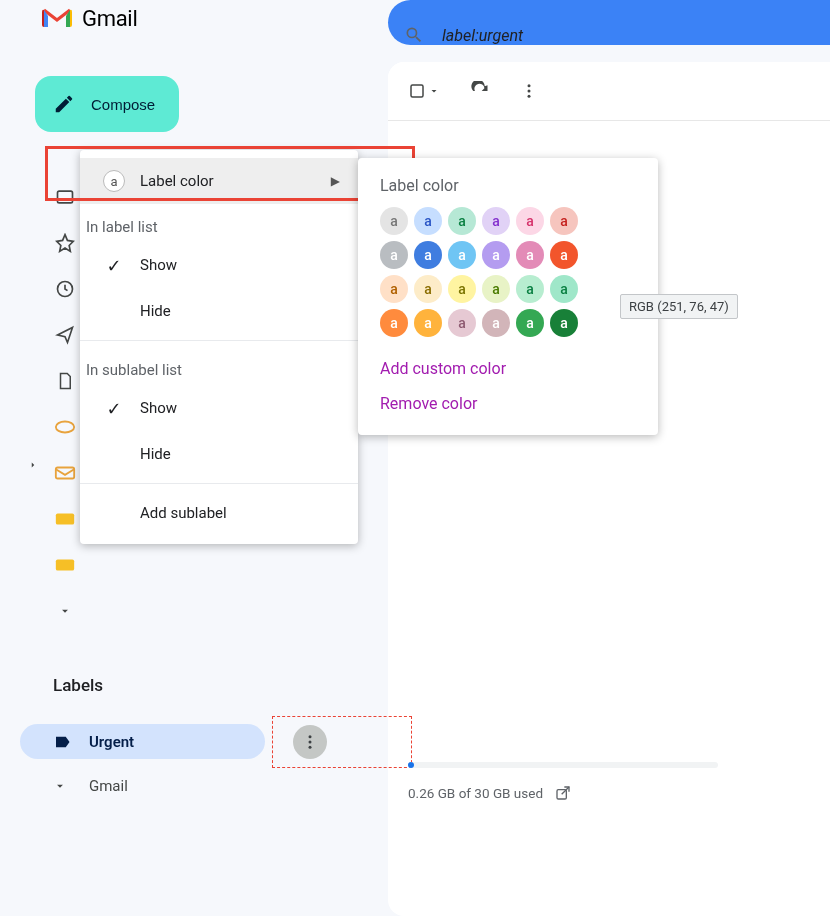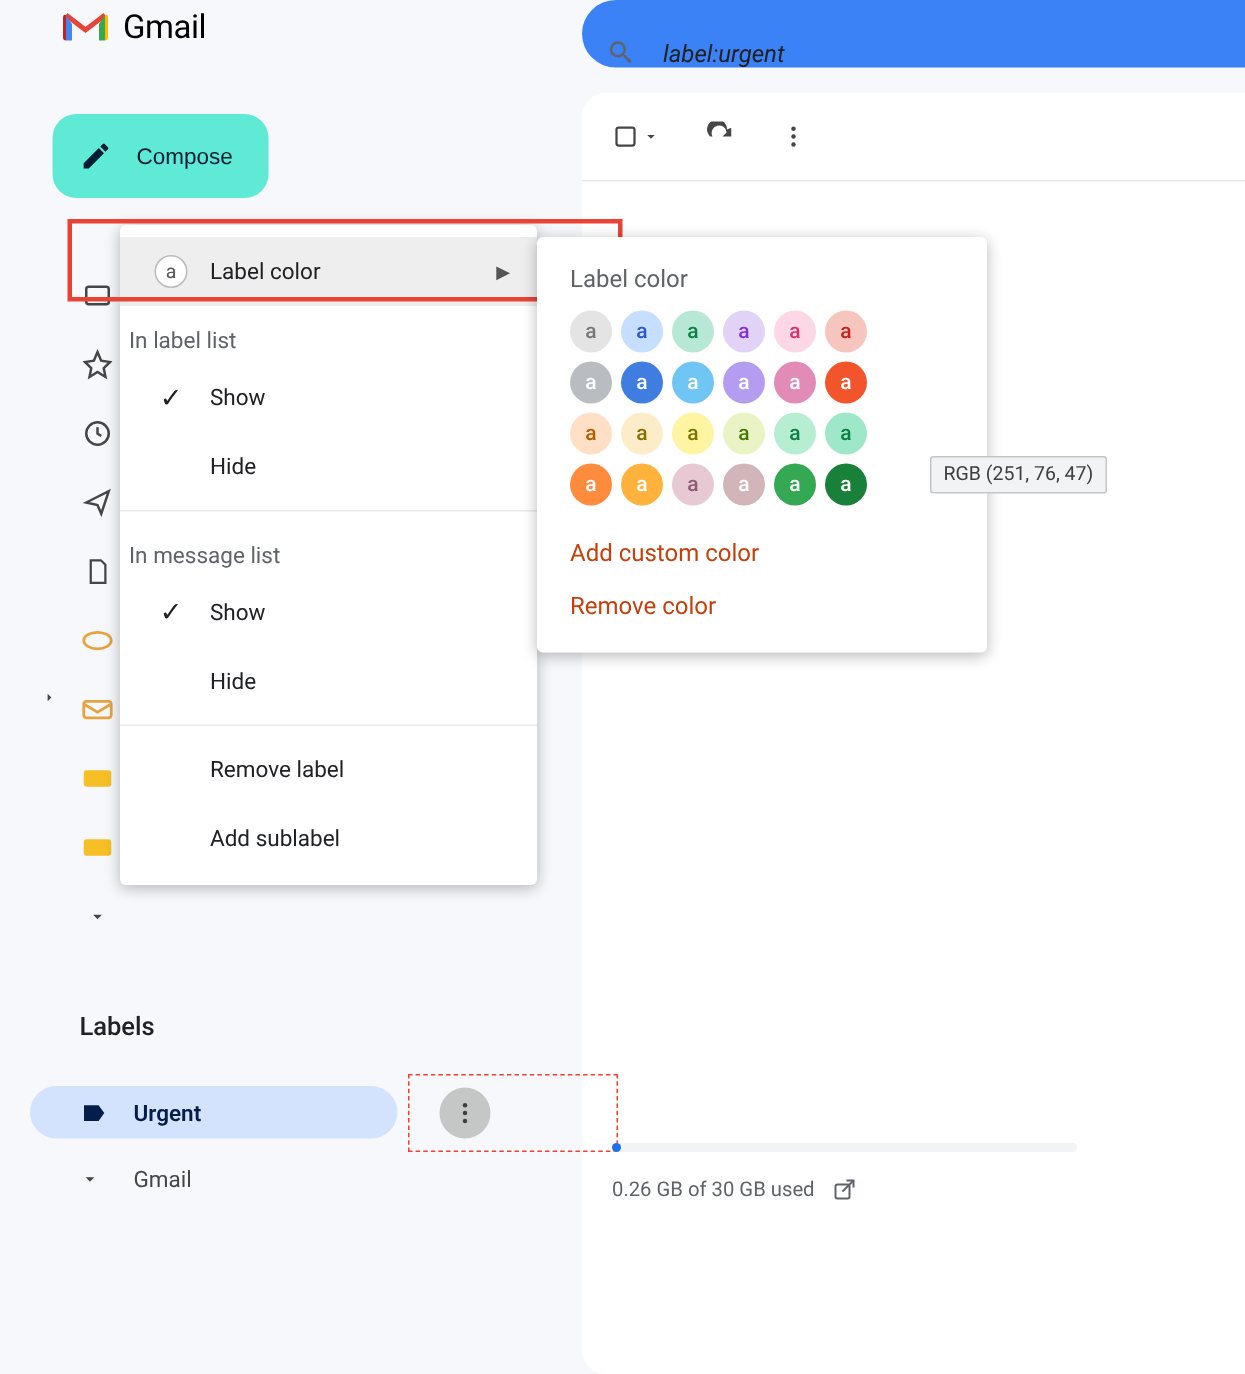--- a/index.html
+++ b/index.html
@@ -263,26 +263,26 @@
   }
   .flyout-title { font-size: 16px; color:#5f6368; margin-bottom: 12px; }
   .swatch-grid { display:flex; flex-direction:column; gap:6px; margin-bottom:14px; }
   .swatch-row { display:flex; gap:6px; }
   .swatch {
     width: 28px; height: 28px; border-radius: 50%;
     display:flex; align-items:center; justify-content:center;
     font-size: 14px; font-weight:500;
     cursor:pointer;
   }
-  .flyout .act { font-size:16px; color:#c2410c; padding:8px 0; cursor:pointer; }
+  .flyout .act { font-size:16px; color:#a21caf; padding:8px 0; cursor:pointer; }
 
   .tooltip {
     position: absolute;
     left: 620px;
-    top: 304px;
+    top: 294px;
     background: #f1f3f4;
     border: 1px solid #c3c6c9;
     padding: 4px 8px;
     font-size: 13px;
     color: #3c4043;
     z-index: 60;
     border-radius: 2px;
   }
 
   
@@ -466,35 +466,31 @@
   <div class="item">
     <span class="lead check">✓</span>
     <span class="txt">Show</span>
   </div>
   <div class="item">
     <span class="lead"></span>
     <span class="txt">Hide</span>
   </div>
   <div class="sep"></div>
 
-  <div class="section-title">In message list</div>
+  <div class="section-title">In sublabel list</div>
   <div class="item">
     <span class="lead check">✓</span>
     <span class="txt">Show</span>
   </div>
   <div class="item">
     <span class="lead"></span>
     <span class="txt">Hide</span>
   </div>
   <div class="sep"></div>
 
-  <div class="item">
-    <span class="lead"></span>
-    <span class="txt">Remove label</span>
-  </div>
   <div class="item">
     <span class="lead"></span>
     <span class="txt">Add sublabel</span>
   </div>
 </div>
 
 <div class="flyout">
   <div class="flyout-title">Label color</div>
   <div class="swatch-grid" id="swatch-grid">
       <div class="swatch-row">

